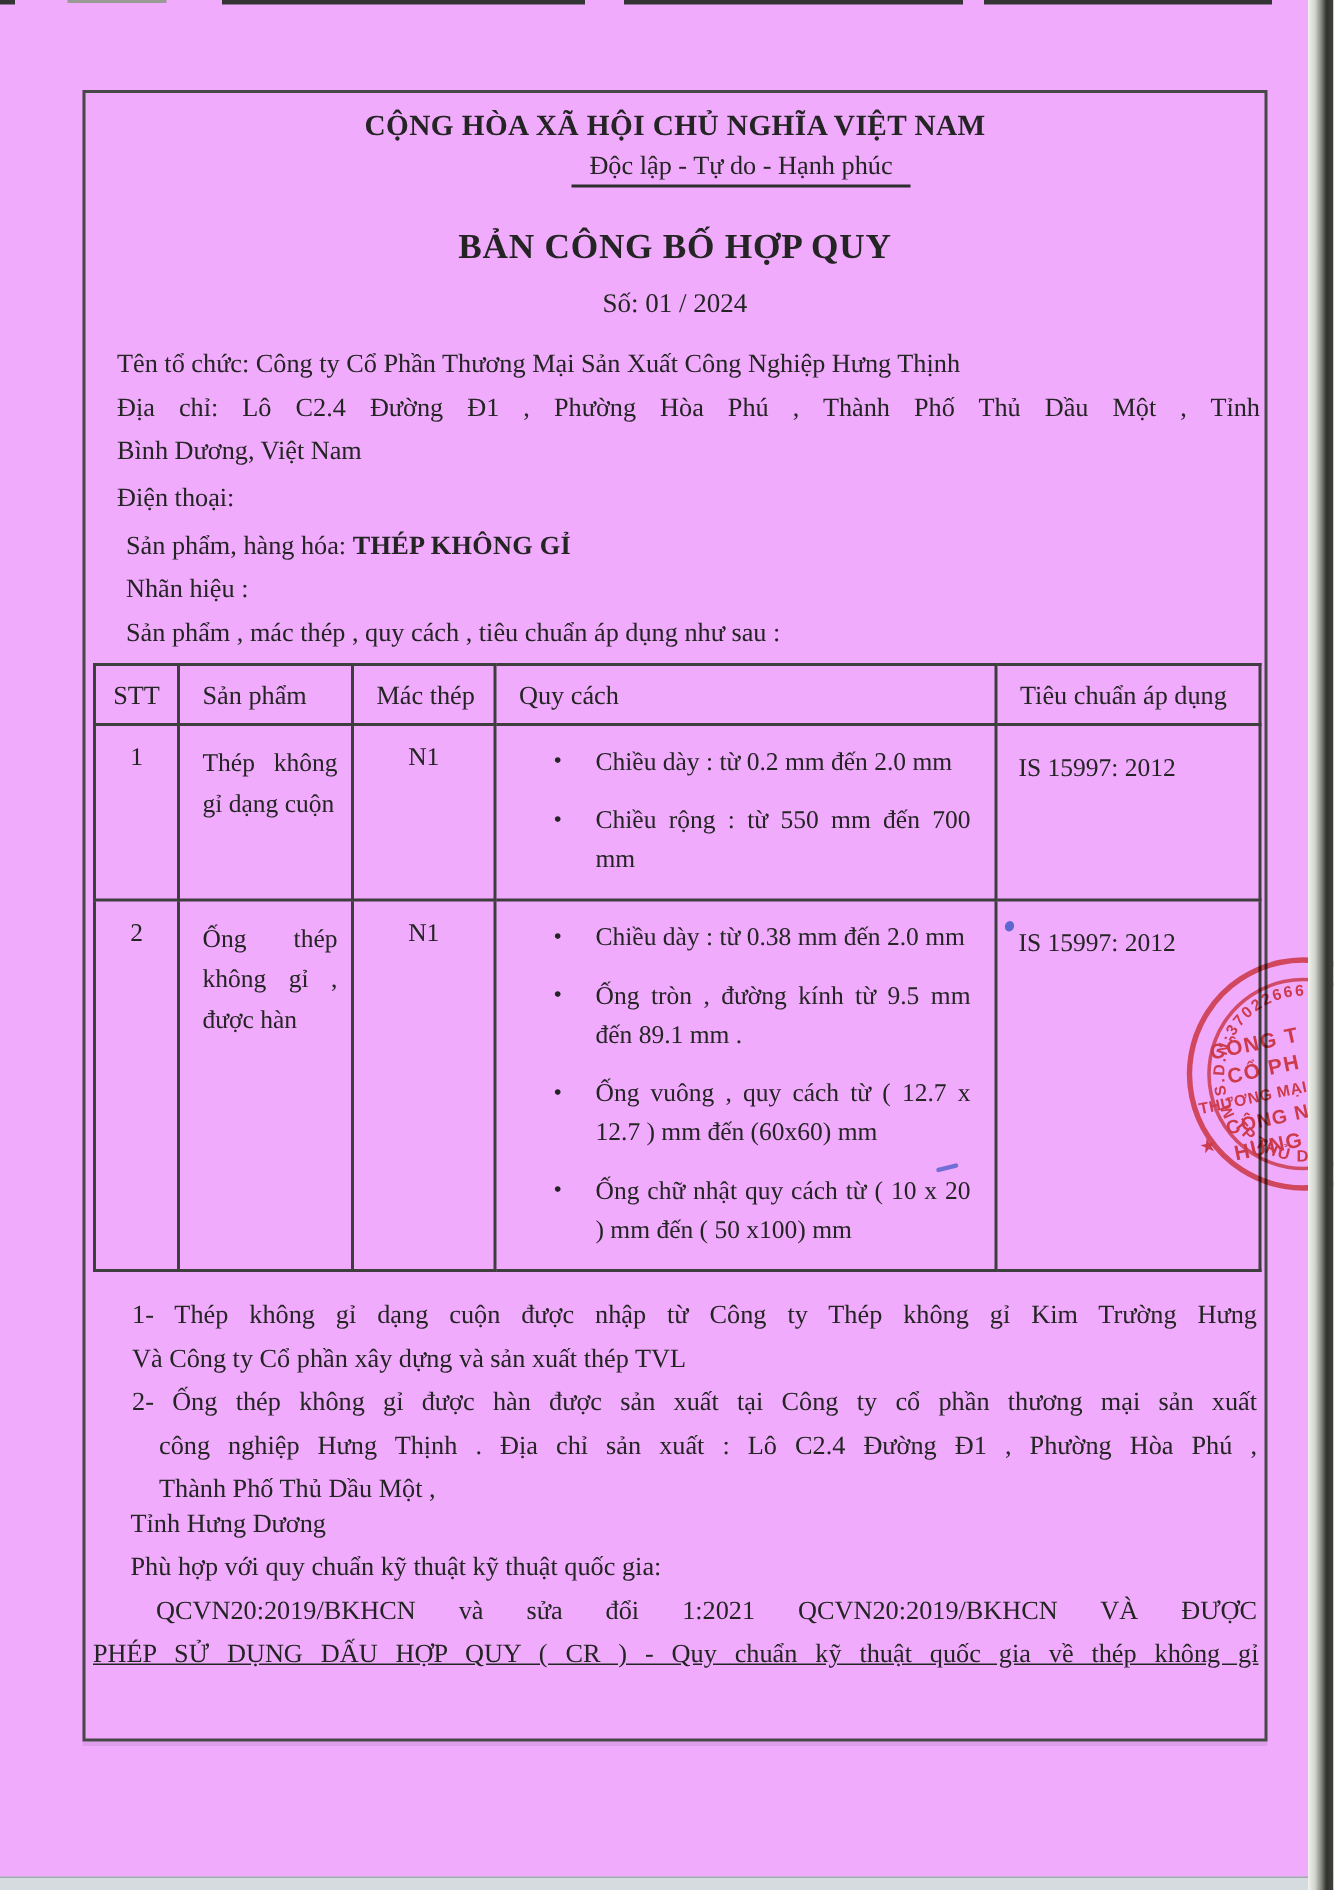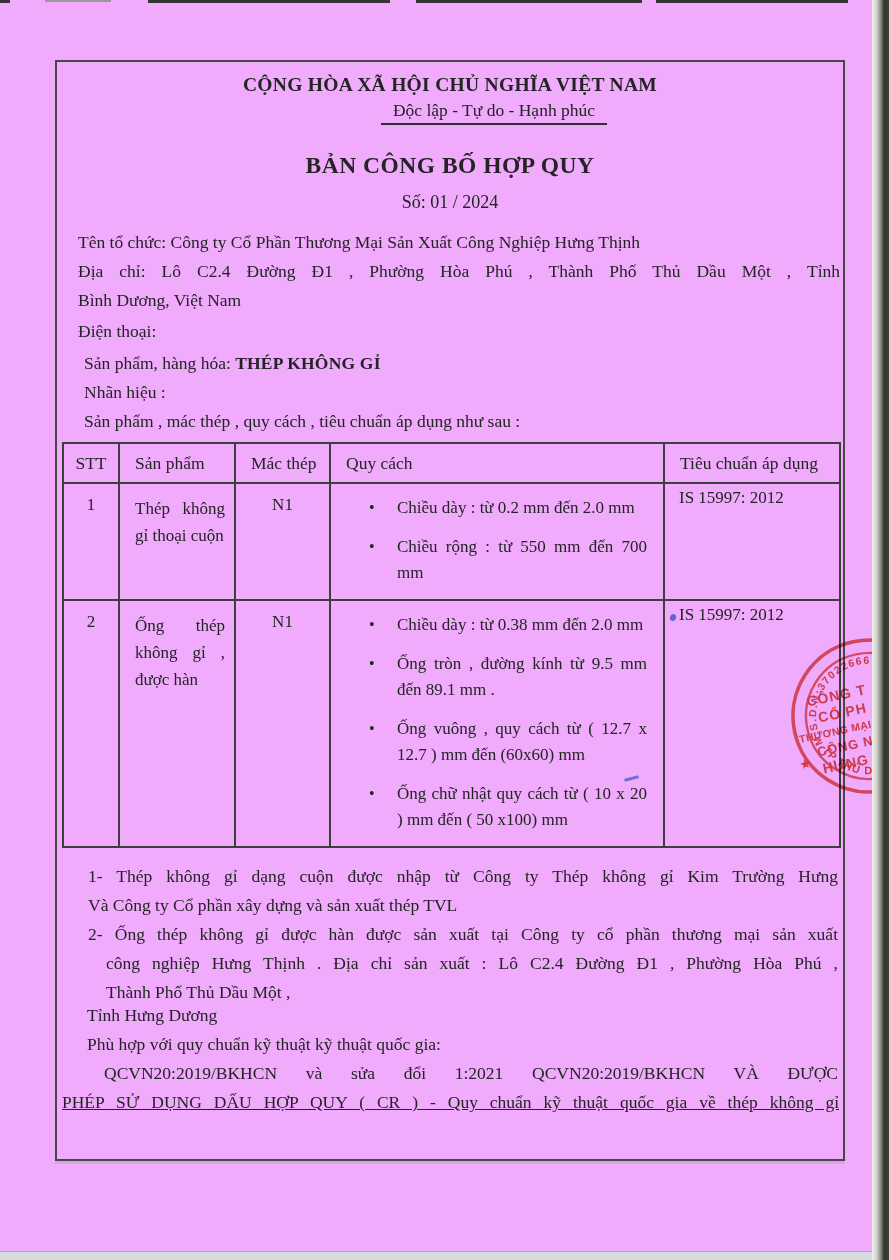--- a/index.html
+++ b/index.html
@@ -46,21 +46,21 @@
   thead th.c-stt{padding:2px 0;text-align:center;}
   tr.r1 td{height:101px;}
   tr.r2 td{height:233px;}
   td.stt{text-align:center;padding-top:11px;}
   td.prod{padding:11px 9px 0 15px;}
   td.prod .pl{line-height:27px;}
   td.grade{text-align:center;padding-top:11px;}
   td.specs{padding:11px 6px 0 0;margin-left:25px;}
   .spec{position:relative;margin:0 10px 13px 66px;text-align:justify;line-height:26px;}
   .spec::before{content:"•";position:absolute;left:-28px;top:0;font-size:16px;}
-  td.std{padding:4px 6px 0 14px;}
+  td.std{padding:18px 6px 0 14px;}
 
   
   .note{position:absolute;font-size:17.5px;line-height:29px;}
   #n1{left:88px;top:862px;width:750px;}
   #n2l1{left:88px;top:920px;width:750px;}
   #n2l2{left:106px;top:949px;width:732px;}
   #n2l3{left:106px;top:978px;}
   #prov{left:87px;top:1001px;}
   #confintro{left:87px;top:1030px;}
   #conf1{left:104px;top:1059px;width:734px;}
@@ -124,21 +124,21 @@
         <th>Mác thép</th>
         <th>Quy cách</th>
         <th>Tiêu chuẩn áp dụng</th>
       </tr>
     </thead>
     <tbody>
       <tr class="r1">
         <td class="stt">1</td>
         <td class="prod">
           <div class="pl stretch">Thép không</div>
-          <div class="pl">gỉ thoại cuộn</div>
+          <div class="pl">gỉ dạng cuộn</div>
         </td>
         <td class="grade">N1</td>
         <td class="specs">
           <div class="spec">Chiều dày : từ 0.2 mm đến 2.0 mm</div>
           <div class="spec">Chiều rộng : từ 550 mm đến 700 mm</div>
         </td>
         <td class="std">IS 15997: 2012</td>
       </tr>
       <tr class="r2">
         <td class="stt">2</td>

